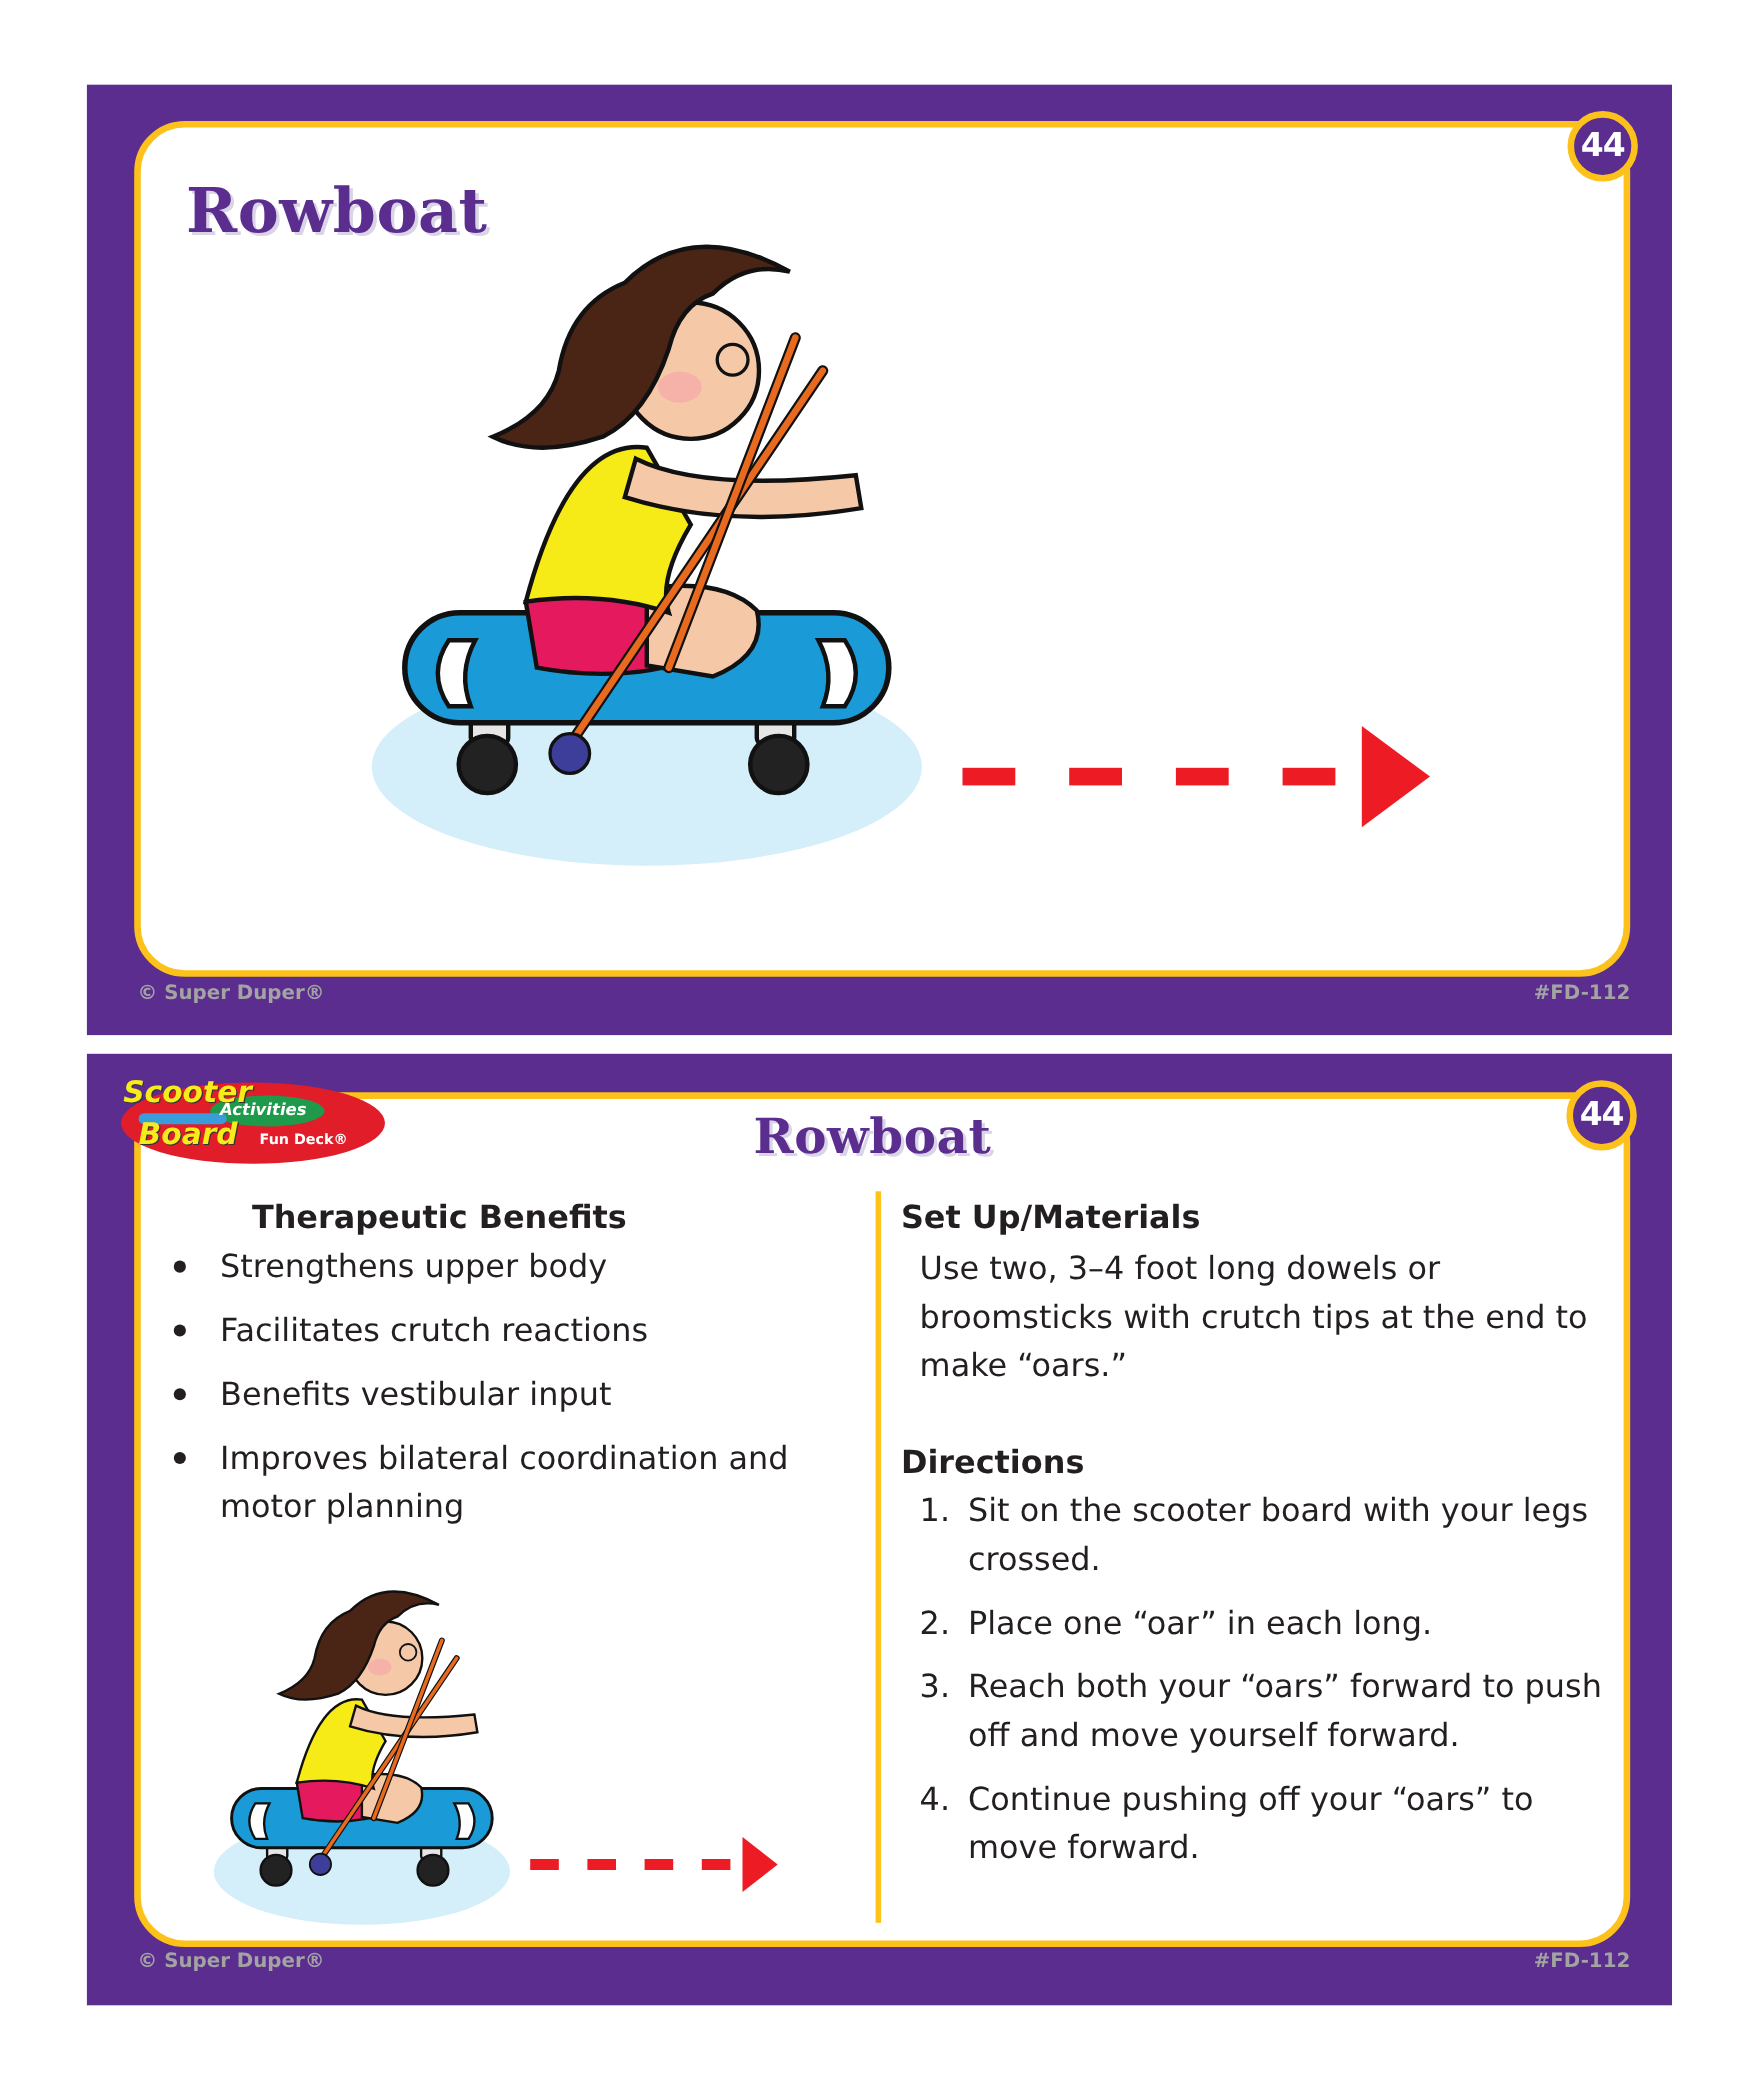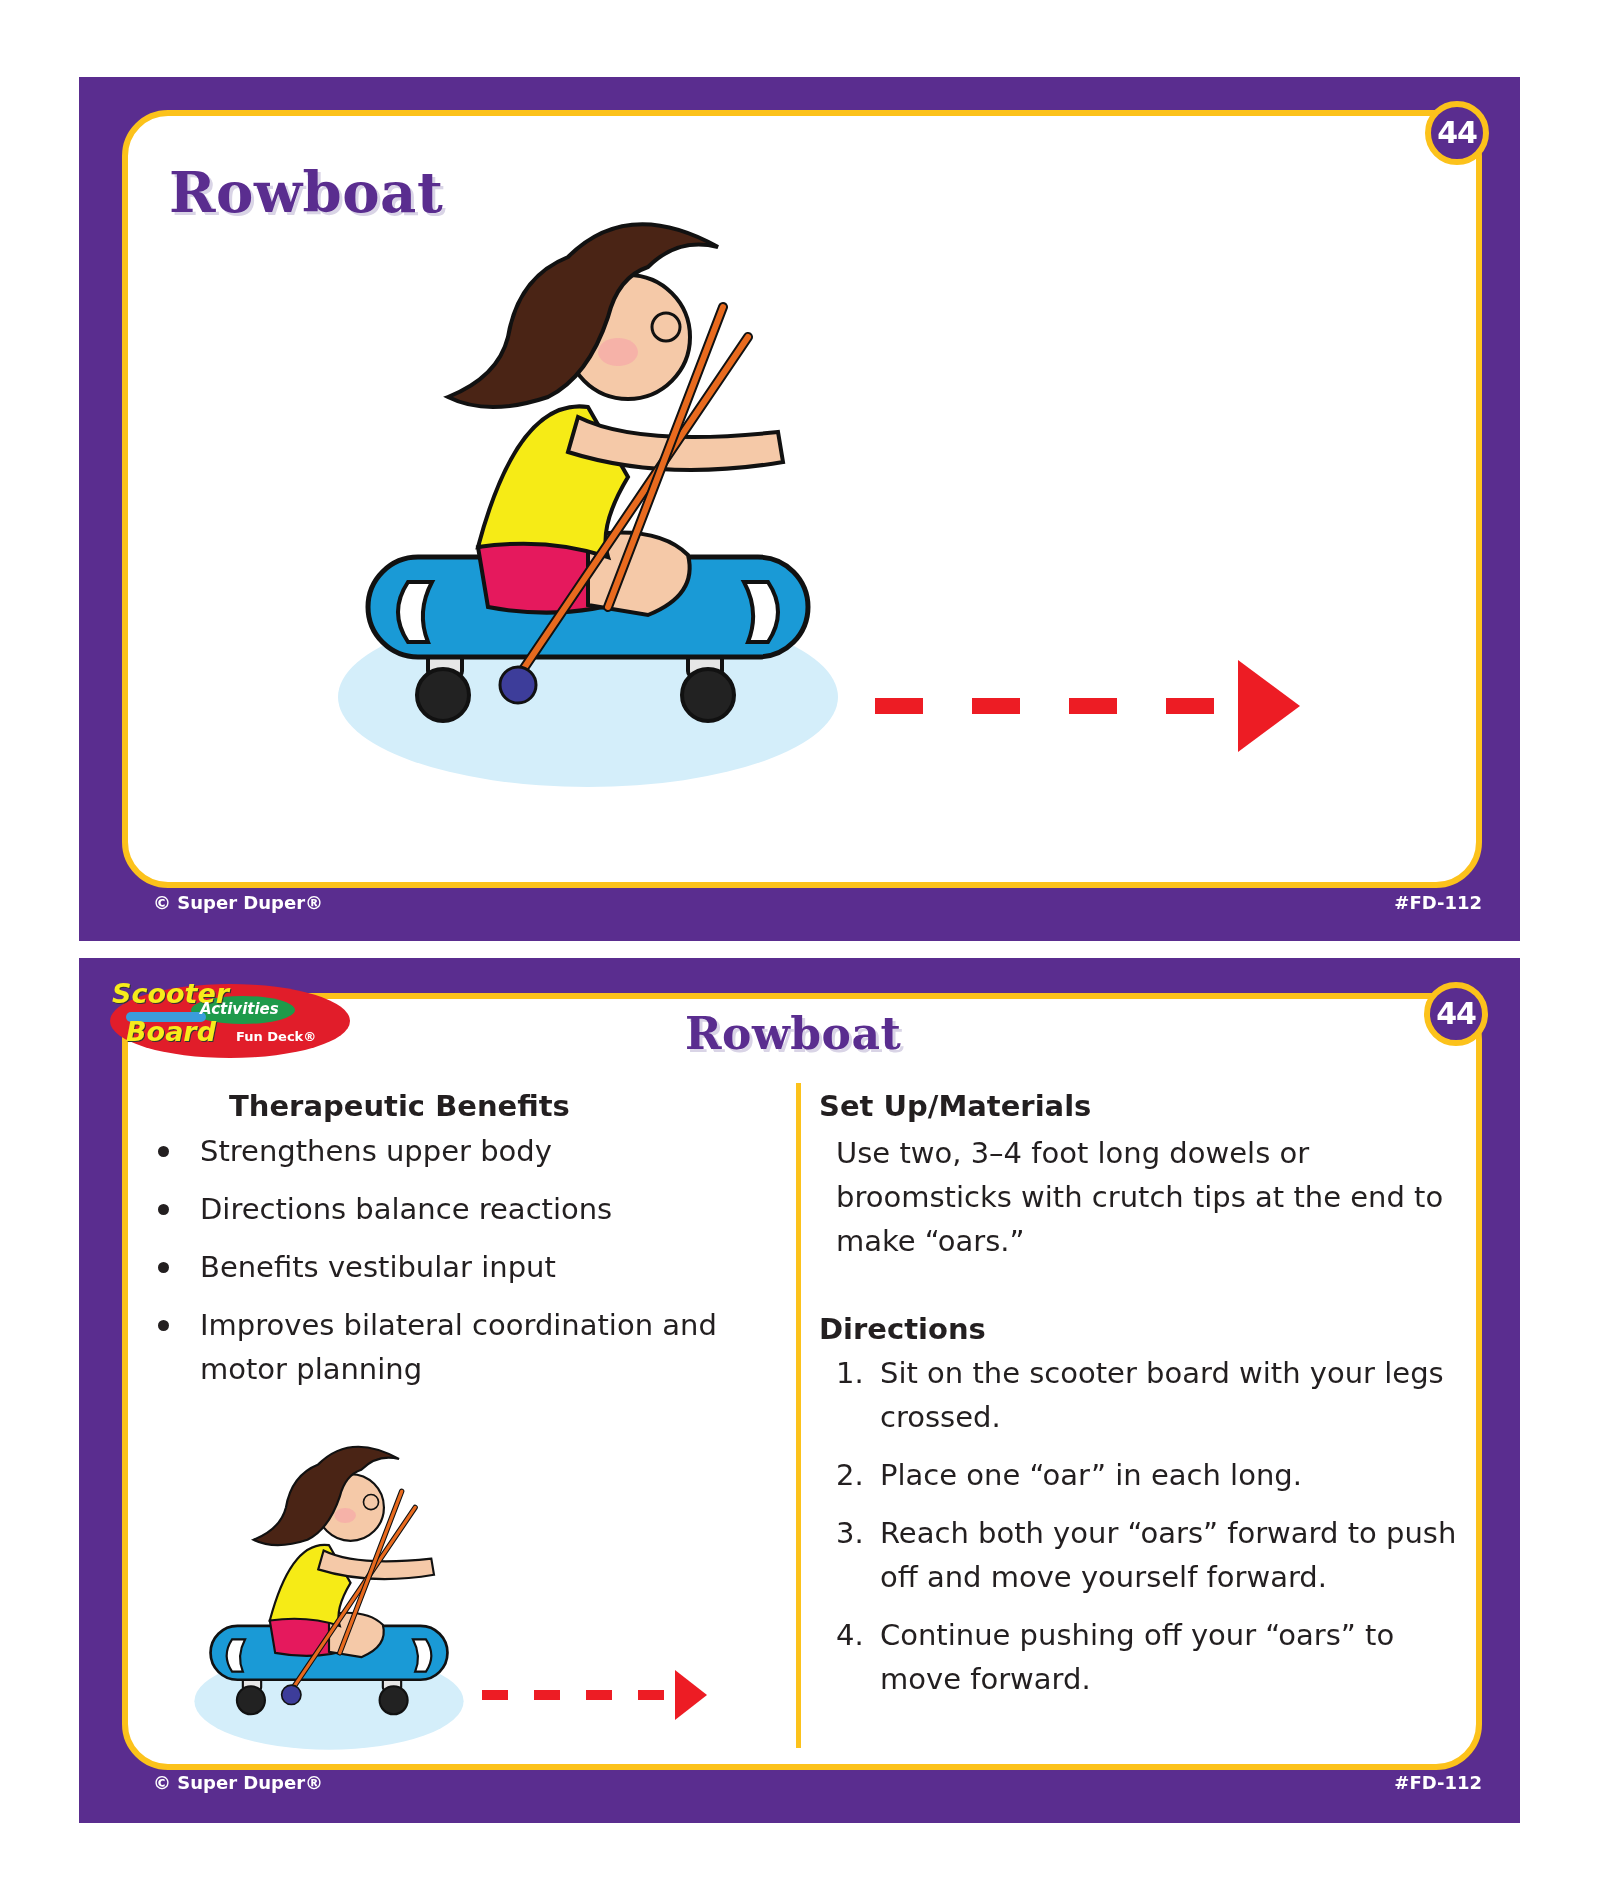--- a/index.html
+++ b/index.html
@@ -11,22 +11,22 @@
   .inner { position:absolute; left:43px; right:38px; background:#ffffff;
            border:6px solid #fcc21b; border-radius:46px; box-sizing:border-box; }
   .card1 .inner { top:33px; bottom:53px; }
   .card2 .inner { top:35px; bottom:53px; }
   .badge { position:absolute; width:64px; height:64px; border-radius:50%;
            background:#5a2d8f; border:6px solid #fcc21b; box-sizing:border-box;
            color:#fff; font-weight:bold; font-size:30px; line-height:52px; text-align:center;
            font-family:"DejaVu Sans", sans-serif; letter-spacing:-1px; }
   .card1 .badge { left:1346px; top:24px; }
   .card2 .badge { left:1345px; top:24px; }
-  .footer-l, .footer-r { position:absolute; color:#ffffff; font-weight:bold; font-size:18px;
-           font-family:"DejaVu Sans", sans-serif;margin-left:28px; }
+  .footer-l, .footer-r { position:absolute; color:#a3a3a3; font-weight:bold; font-size:18px;
+           font-family:"DejaVu Sans", sans-serif; }
   .footer-l { left:46px; }
   .footer-r { right:38px; }
   .card1 .footer-l, .card1 .footer-r { top:815px; }
   .card2 .footer-l, .card2 .footer-r { top:814px; }
   .title { position:absolute; color:#5a2d8f; font-family:"DejaVu Serif", serif;
            font-weight:bold; text-shadow:3px 3px 0 #d9d4e6; letter-spacing:0.5px; }
   .title1 { left:90px; top:82px; font-size:56px; }
   .title2 { left:606px; top:50px; font-size:44px; }
   
   .dash { position:absolute; background:#ed1c24; }
@@ -117,21 +117,21 @@
     <span style="position:absolute; left:128px; top:47px; font:bold 13px 'DejaVu Sans', sans-serif; color:#fff;">Fun Deck®</span>
   </div>
 
   <div class="title title2">Rowboat</div>
   <div class="badge">44</div>
 
   <div class="col-head" style="left:150px; top:131px; width:400px;">Therapeutic Benefits</div>
   <div class="body-text" style="left:79px; top:171px; width:590px;">
     <ul class="bullets">
       <li><span class="dot"></span><span>Strengthens upper body</span></li>
-      <li><span class="dot"></span><span>Directions balance reactions</span></li>
+      <li><span class="dot"></span><span>Facilitates crutch reactions</span></li>
       <li><span class="dot"></span><span>Benefits vestibular input</span></li>
       <li><span class="dot"></span><span>Improves bilateral coordination and motor planning</span></li>
     </ul>
   </div>
 
   <svg style="position:absolute; left:110px; top:476px;" width="280" height="330" viewBox="0 0 520 580">
     <ellipse cx="260" cy="480" rx="250" ry="90" fill="#d4eefa"></ellipse>
     <g stroke="#111" stroke-width="4">
       <rect x="100" y="420" width="34" height="40" rx="6" fill="#e6e6e6"></rect>
       <circle cx="115" cy="478" r="26" fill="#222"></circle>

